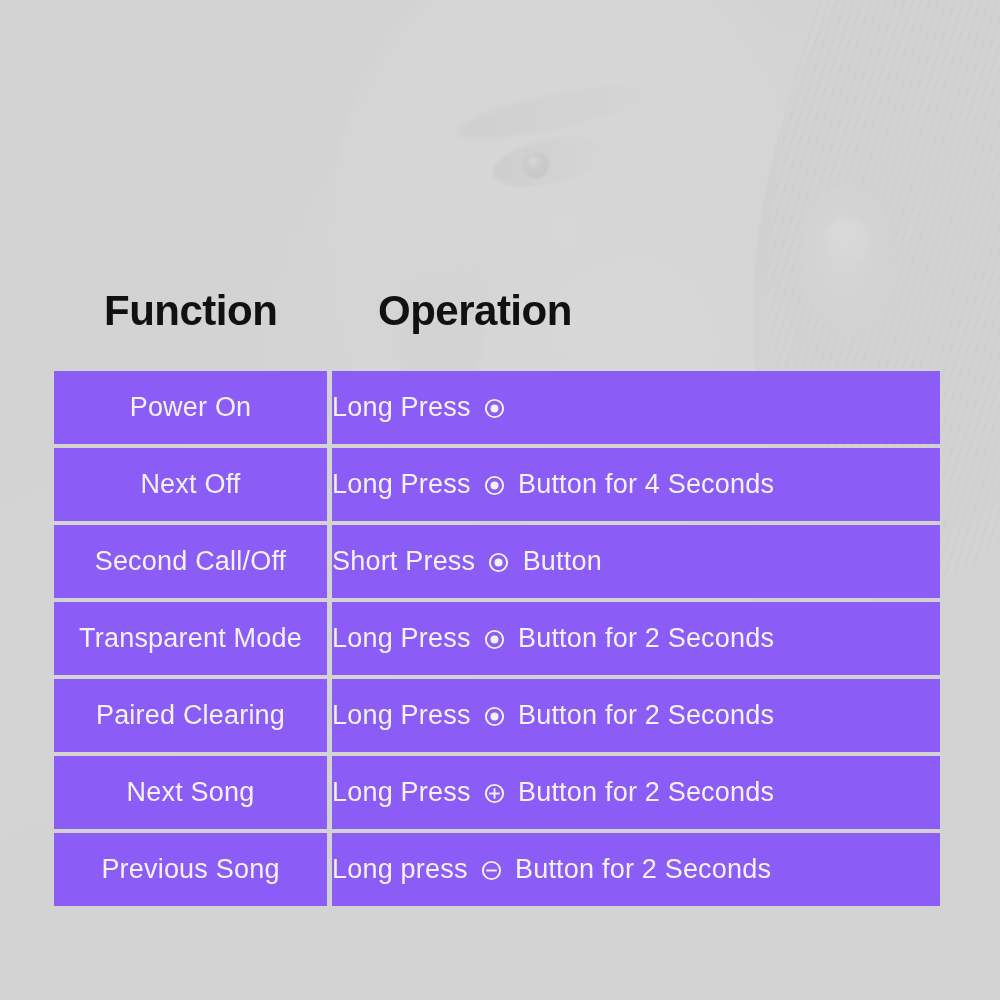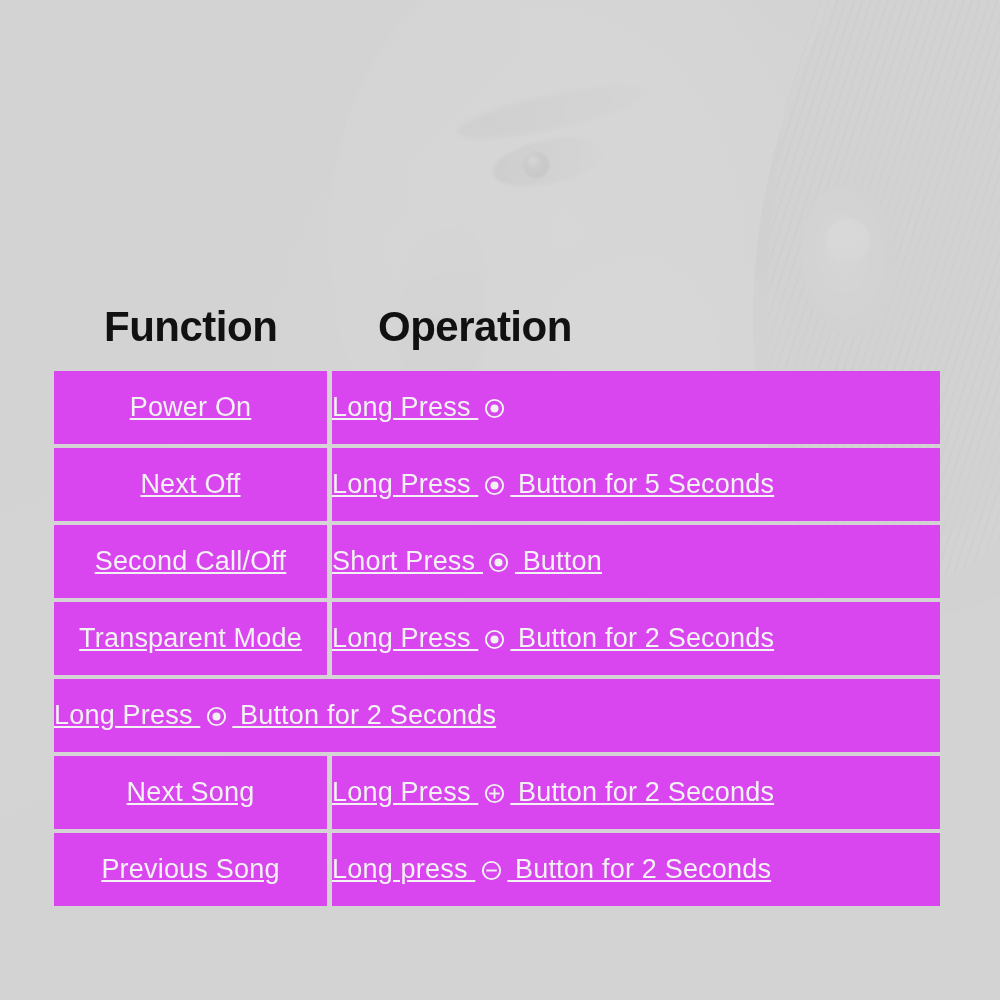--- a/index.html
+++ b/index.html
@@ -171,21 +171,21 @@
 
   #table-headers {
     position: absolute;
     left: 54px;
     top: 286px;
     width: 886px;
     height: 58px;
   }
   .col-head {
     position: absolute;
-    top: 16px;
+    top: 0;
     color: #111111;
     font-size: 42px;
     font-weight: 700;
     letter-spacing: -0.5px;
     line-height: 50px;
     white-space: nowrap;
   }
   #head-function { left: 50px; }
   #head-operation { left: 324px; }
 
@@ -197,28 +197,27 @@
   }
 
   .table-row {
     display: flex;
     height: 73px;
     margin-bottom: 4px;
   }
   .table-row:last-child { margin-bottom: 0; }
 
   .cell {
-    background: #d946ef;
+    background: #8b5cf6;
     color: #f2f2f2;
     display: flex;
     align-items: center;
     height: 100%;
     box-sizing: border-box;
     overflow: hidden;
-    text-decoration: underline;
   }
   .cell-function {
     width: 273px;
     justify-content: center;
     margin-right: 5px;
     font-size: 27px;
     font-weight: 400;
     letter-spacing: 0.2px;
     white-space: nowrap;
   }
@@ -293,21 +292,21 @@
         <div class="table-row">
           <div class="cell cell-function">Next Off</div>
           <div class="cell cell-operation">
             <span class="op-text">Long Press </span>
             <span class="btn-glyph">
               <svg viewBox="0 0 24 24" width="23" height="23">
                 <circle cx="12" cy="12" r="9" fill="none" stroke="#f2f2f2" stroke-width="2"></circle>
                 <circle cx="12" cy="12" r="4.2" fill="#f2f2f2"></circle>
               </svg>
             </span>
-            <span class="op-text"> Button for 5 Seconds</span>
+            <span class="op-text"> Button for 4 Seconds</span>
           </div>
         </div>
         <div class="table-row">
           <div class="cell cell-function">Second Call/Off</div>
           <div class="cell cell-operation">
             <span class="op-text">Short Press </span>
             <span class="btn-glyph">
               <svg viewBox="0 0 24 24" width="23" height="23">
                 <circle cx="12" cy="12" r="9" fill="none" stroke="#f2f2f2" stroke-width="2"></circle>
                 <circle cx="12" cy="12" r="4.2" fill="#f2f2f2"></circle>
@@ -323,20 +322,21 @@
             <span class="btn-glyph">
               <svg viewBox="0 0 24 24" width="23" height="23">
                 <circle cx="12" cy="12" r="9" fill="none" stroke="#f2f2f2" stroke-width="2"></circle>
                 <circle cx="12" cy="12" r="4.2" fill="#f2f2f2"></circle>
               </svg>
             </span>
             <span class="op-text"> Button for 2 Seconds</span>
           </div>
         </div>
         <div class="table-row">
+          <div class="cell cell-function">Paired Clearing</div>
           <div class="cell cell-operation">
             <span class="op-text">Long Press </span>
             <span class="btn-glyph">
               <svg viewBox="0 0 24 24" width="23" height="23">
                 <circle cx="12" cy="12" r="9" fill="none" stroke="#f2f2f2" stroke-width="2"></circle>
                 <circle cx="12" cy="12" r="4.2" fill="#f2f2f2"></circle>
               </svg>
             </span>
             <span class="op-text"> Button for 2 Seconds</span>
           </div>

